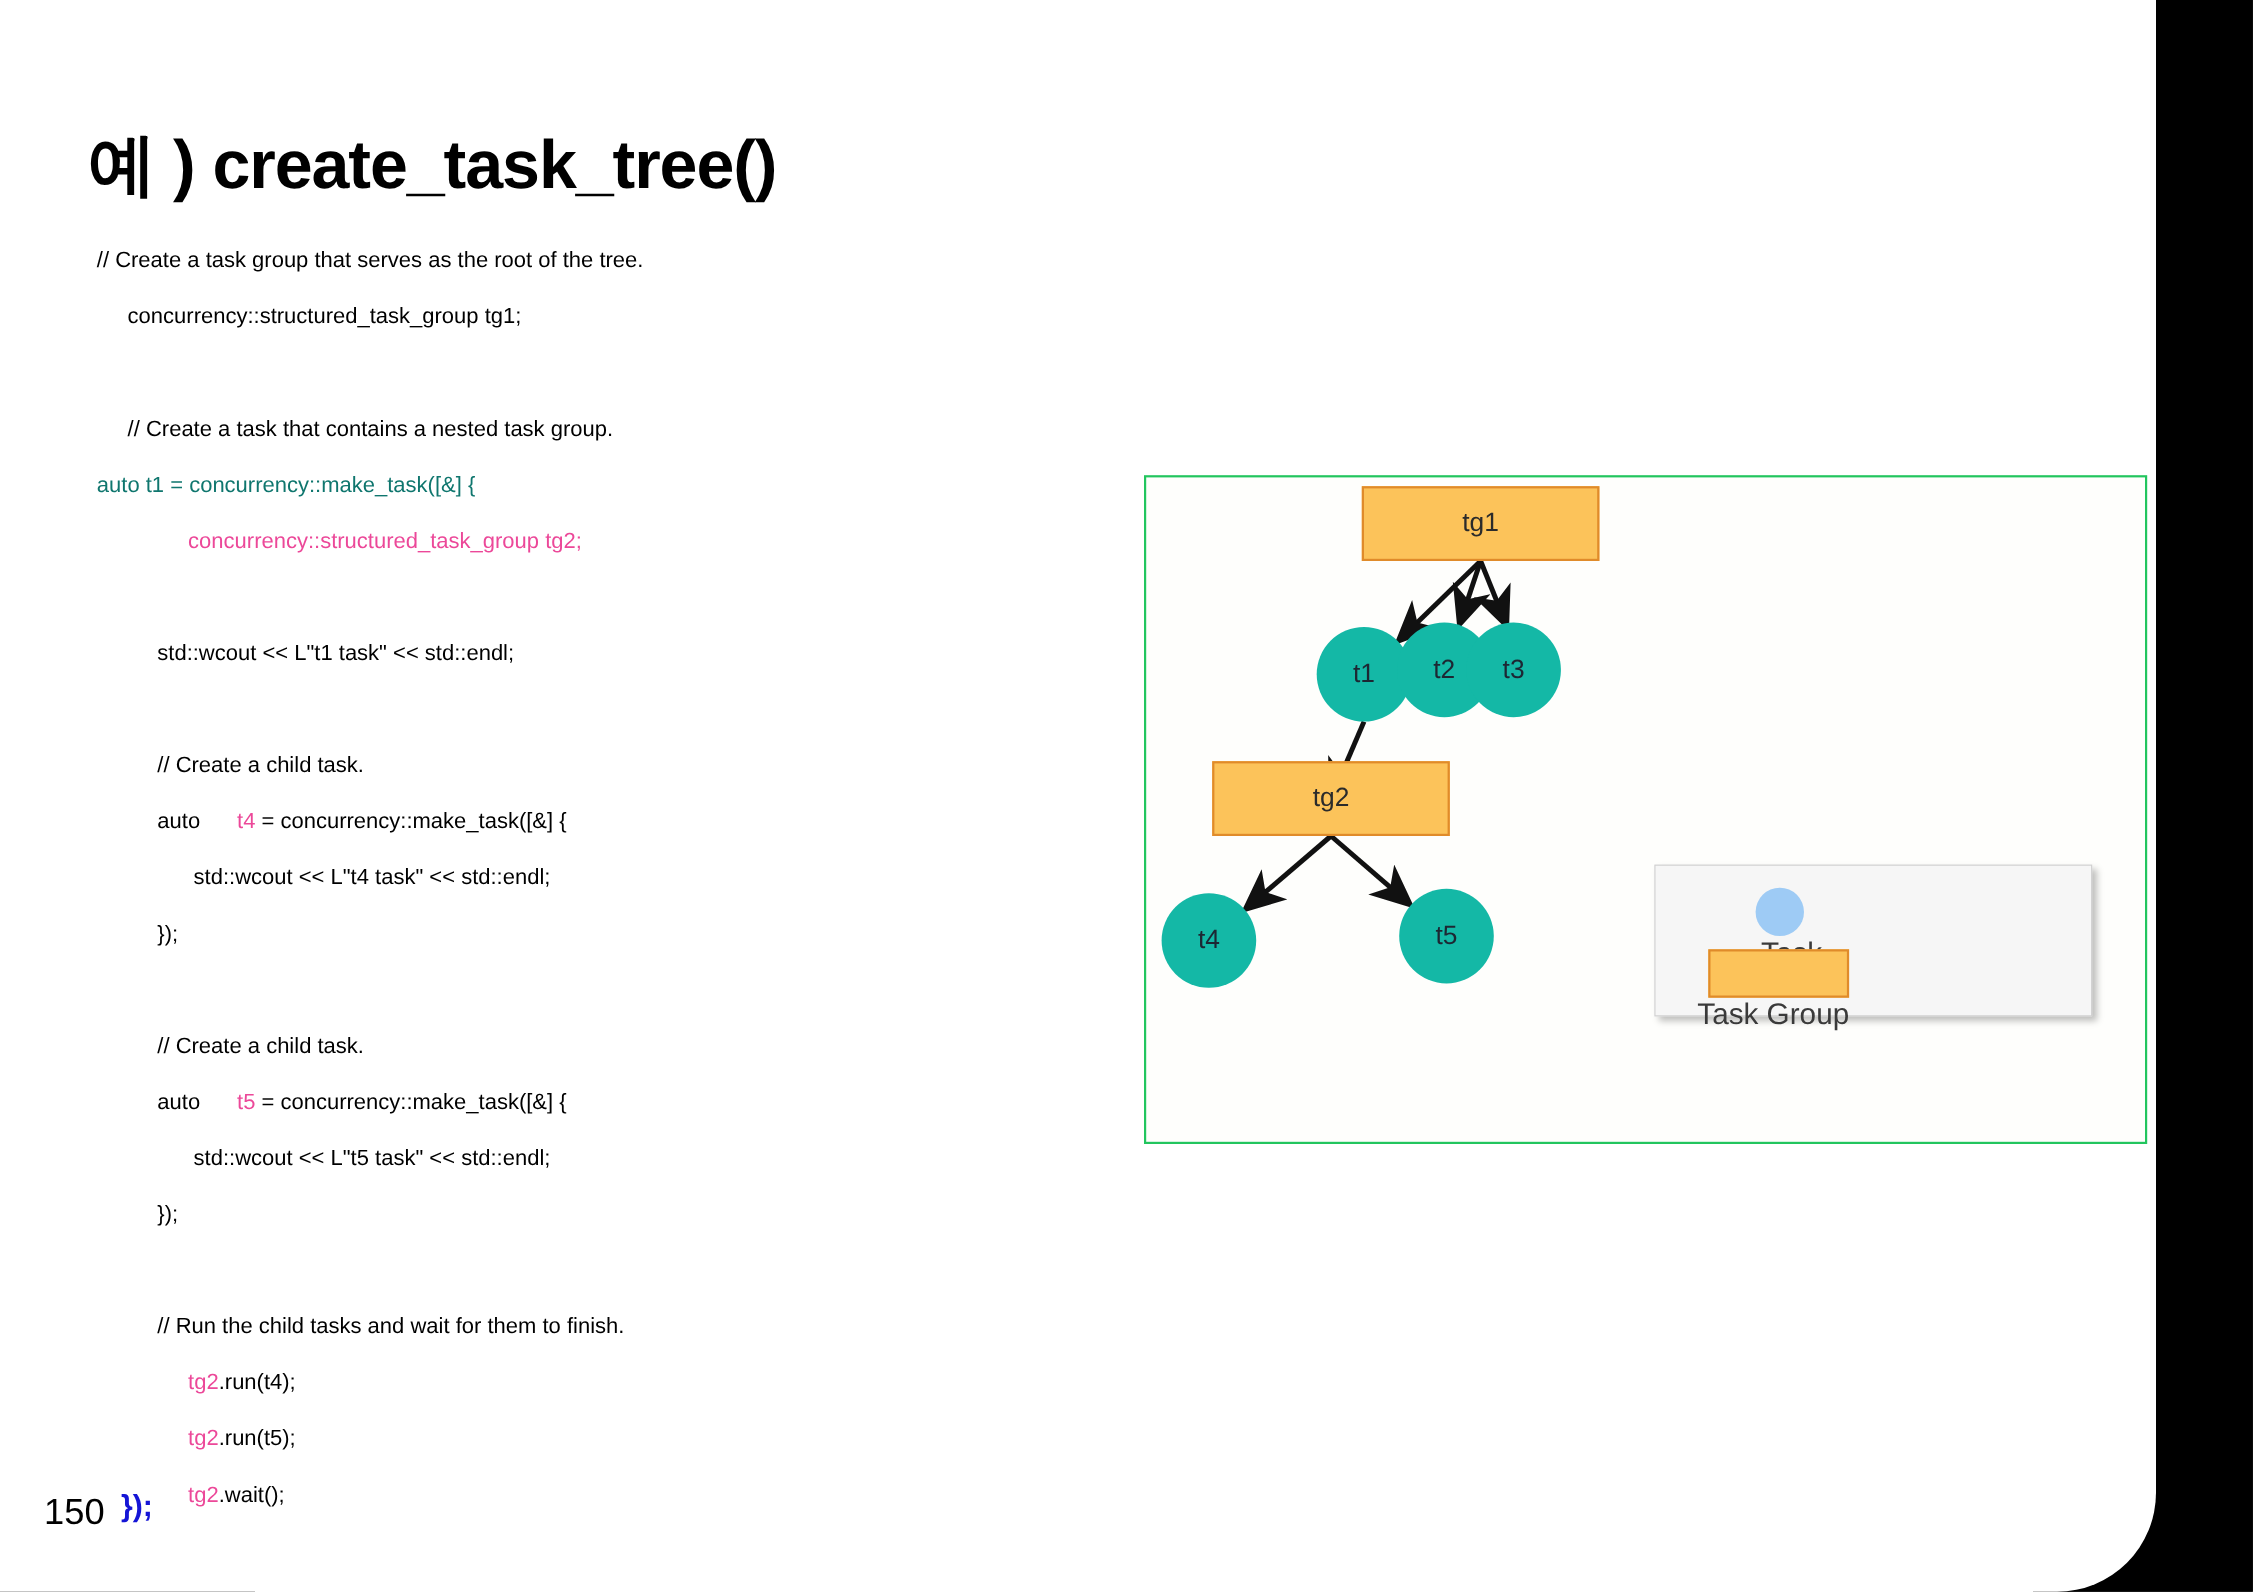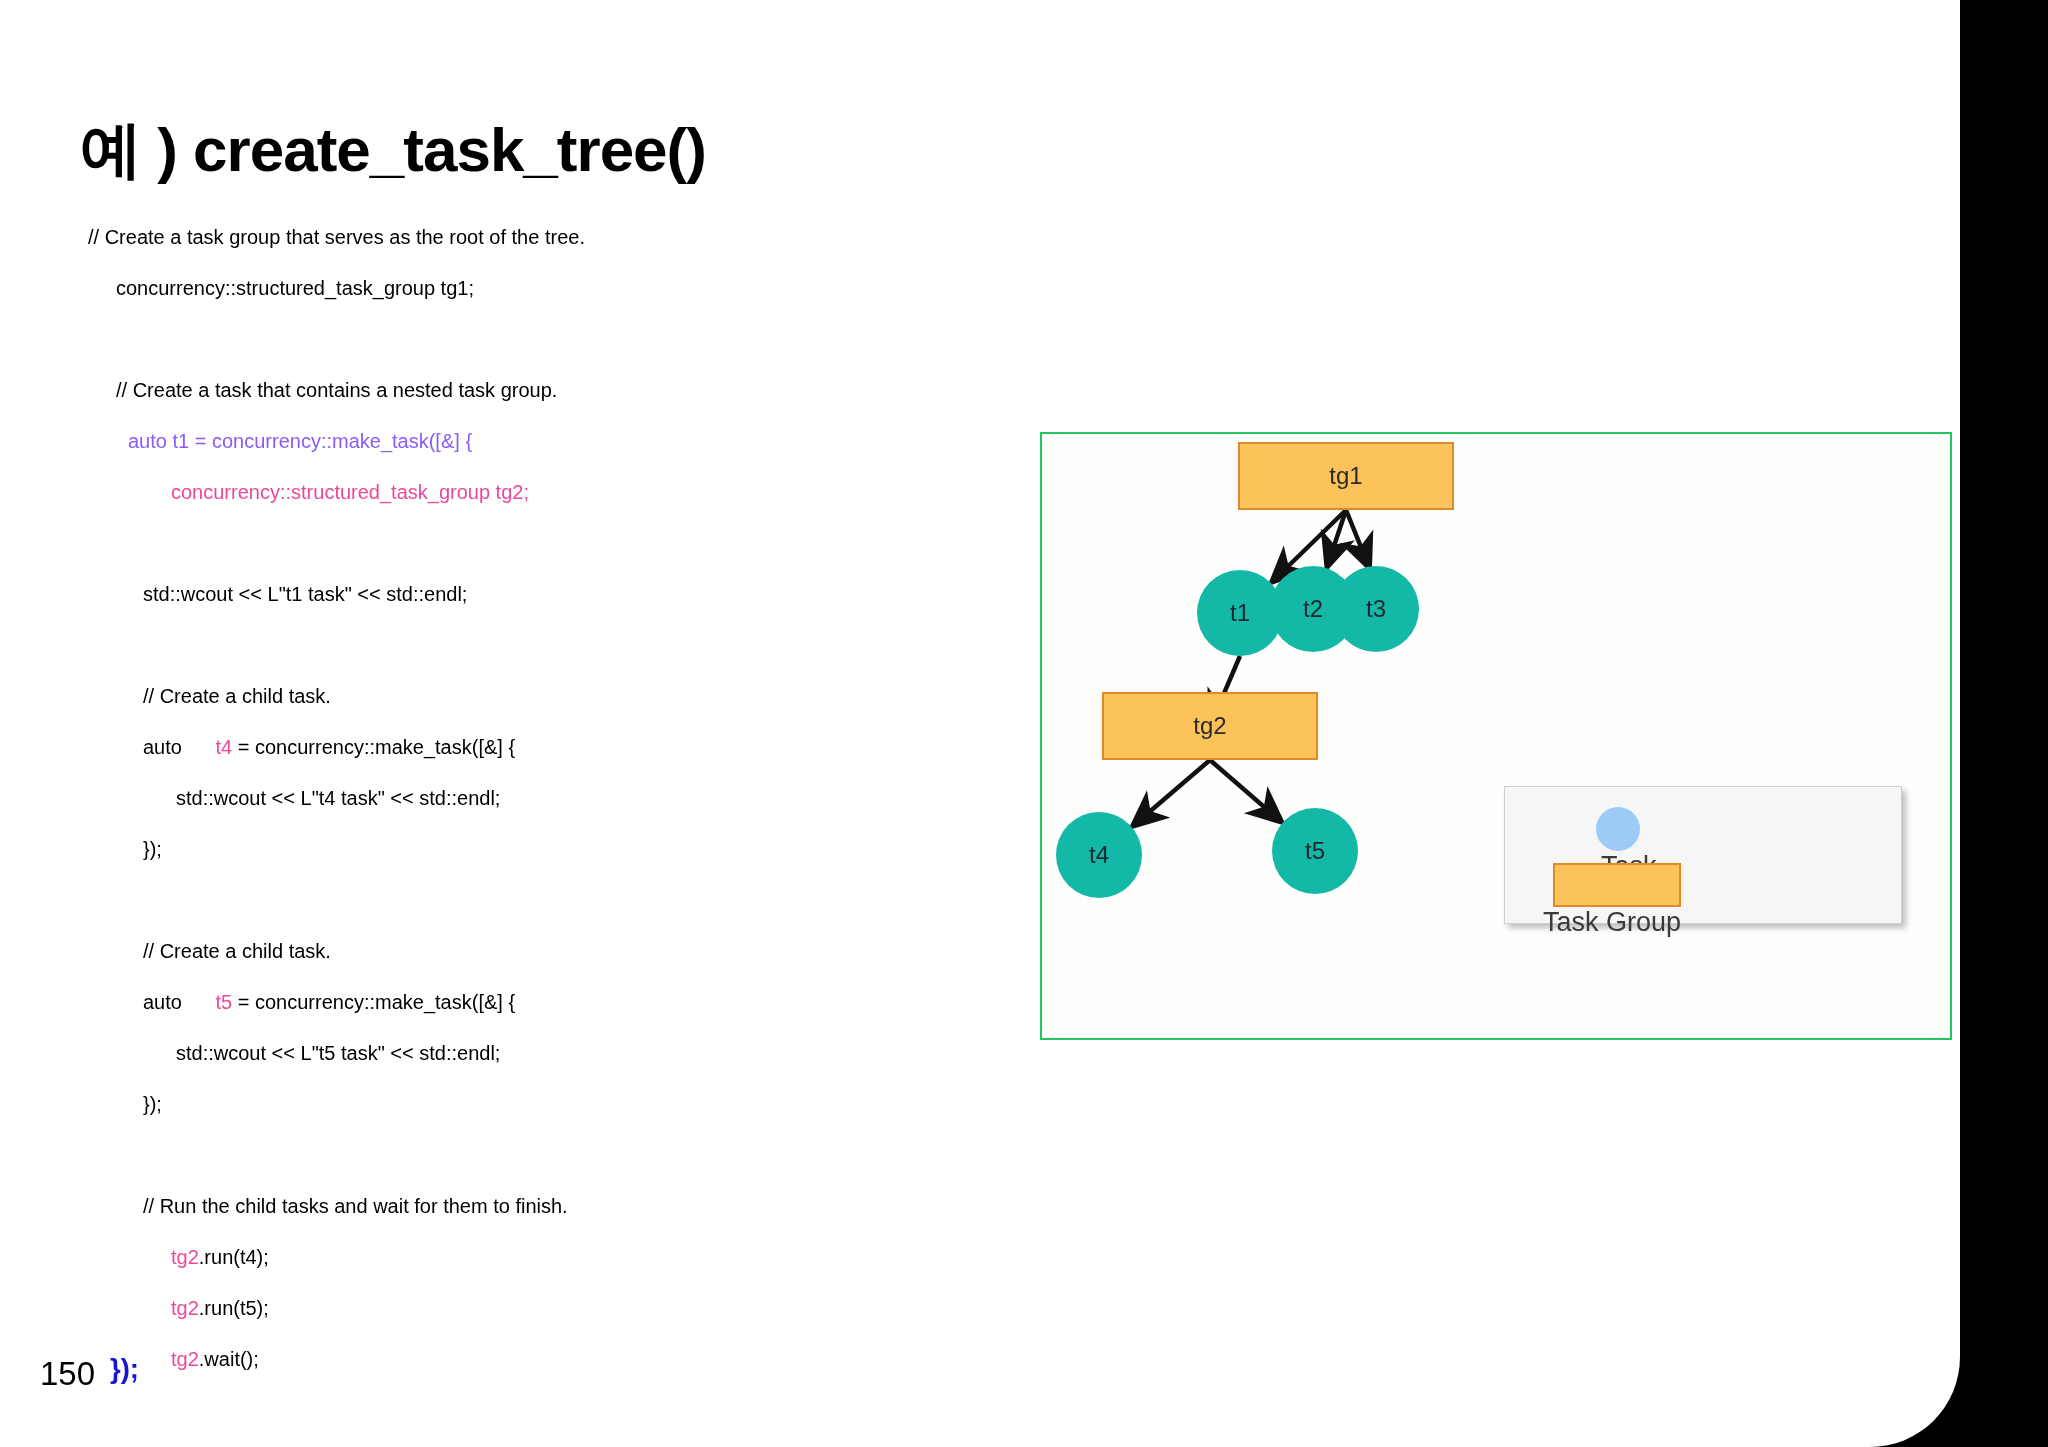--- a/index.html
+++ b/index.html
@@ -44,21 +44,21 @@
     font-size: 20px;
     font-weight: normal;
     color: #000000;
     line-height: 51px;
     white-space: pre;
   }
   .ln { display: block; height: 51px; }
   .ind1 { padding-left: 28px; }
   .ind2 { padding-left: 55px; }
   .ind3 { padding-left: 88px; }
-  .blue { color: #8b5cf6; margin-left: 40px; }
+  .blue { color: #0f766e; }
   .red  { color: #ec4899; margin-left: 28px; }
 
   
   #pagenum {
     position: absolute;
     left: 40px;
     top: 1355px;
     font-size: 33px;
     color: #000000;
     font-weight: normal;

